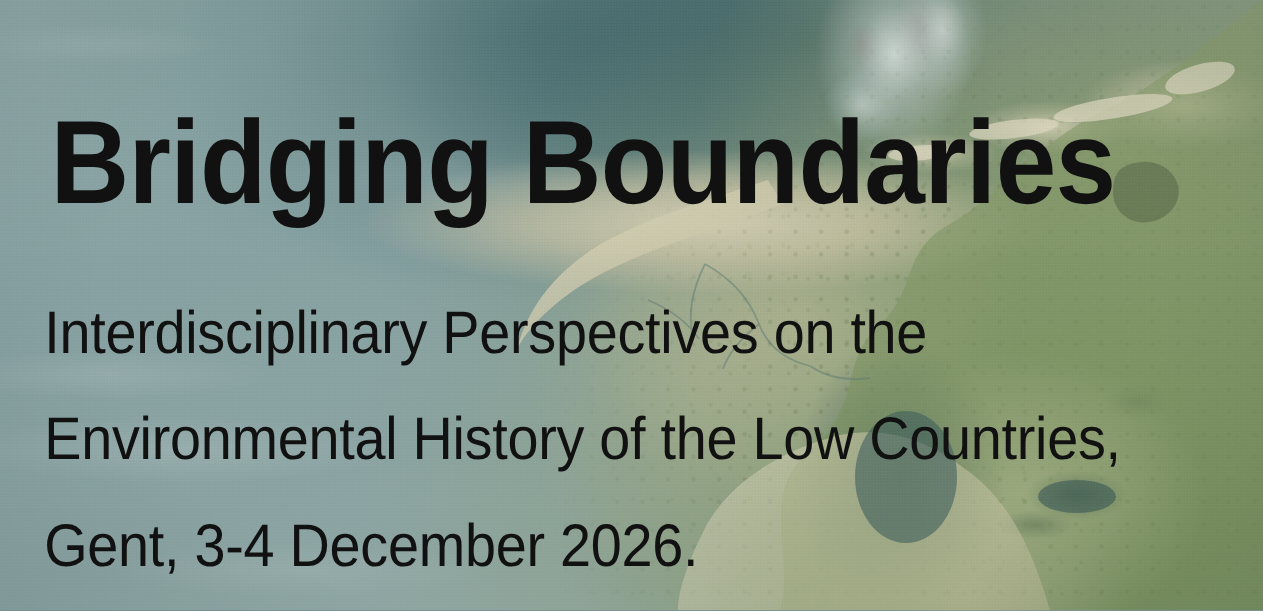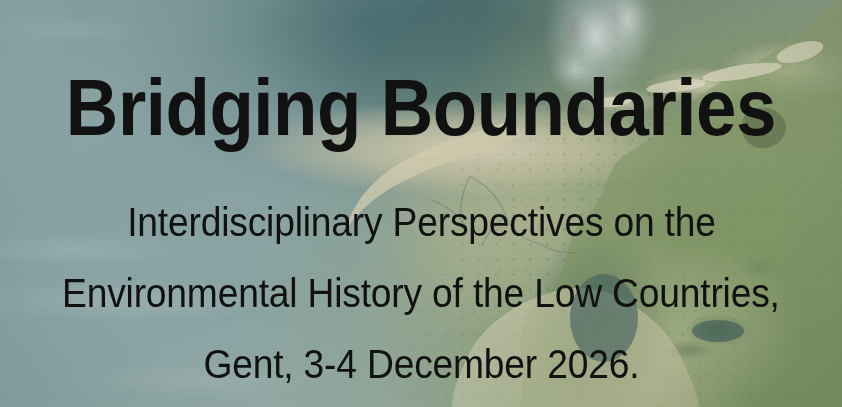--- a/index.html
+++ b/index.html
@@ -121,21 +121,20 @@
     height: 407px;
     pointer-events: none;
   }
 
   
   #text-block {
     position: absolute;
     inset: 0;
     display: flex;
     flex-direction: column;
-    align-items: center;
     z-index: 5;
   }
 
   #headline {
     font-family: "Liberation Sans Narrow", "Liberation Sans", sans-serif;
     font-weight: 700;
     font-size: 79px;
     line-height: 1;
     letter-spacing: -0.5px;
     color: #111111;

